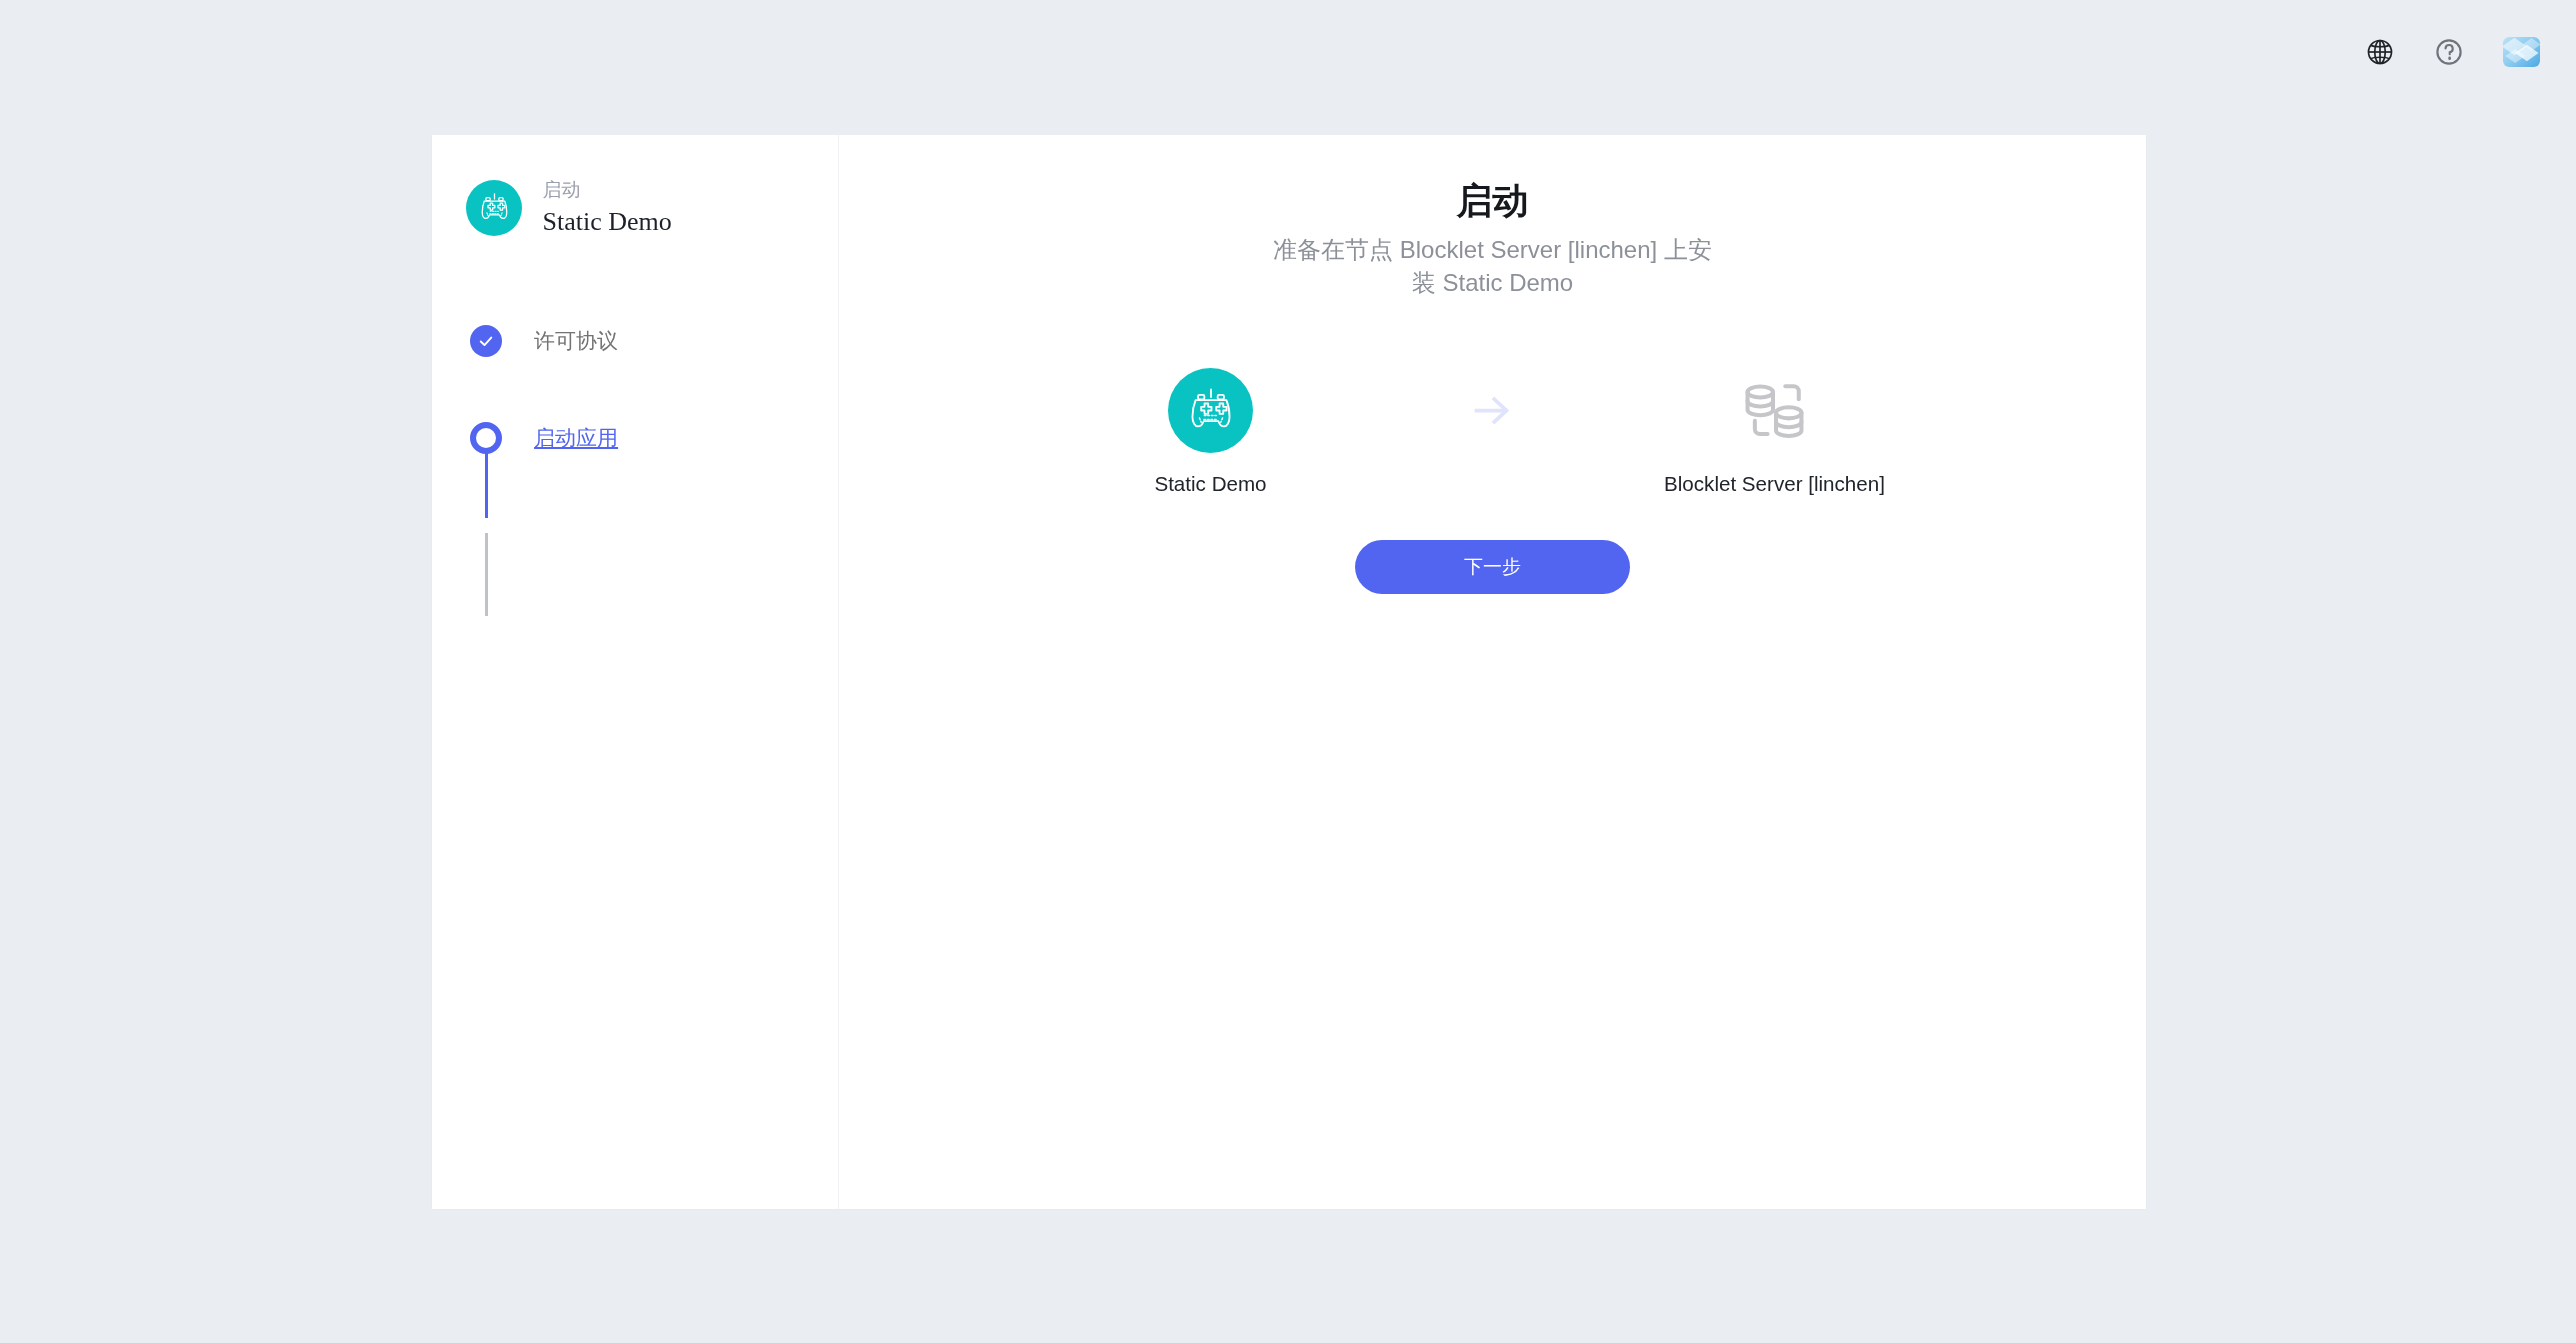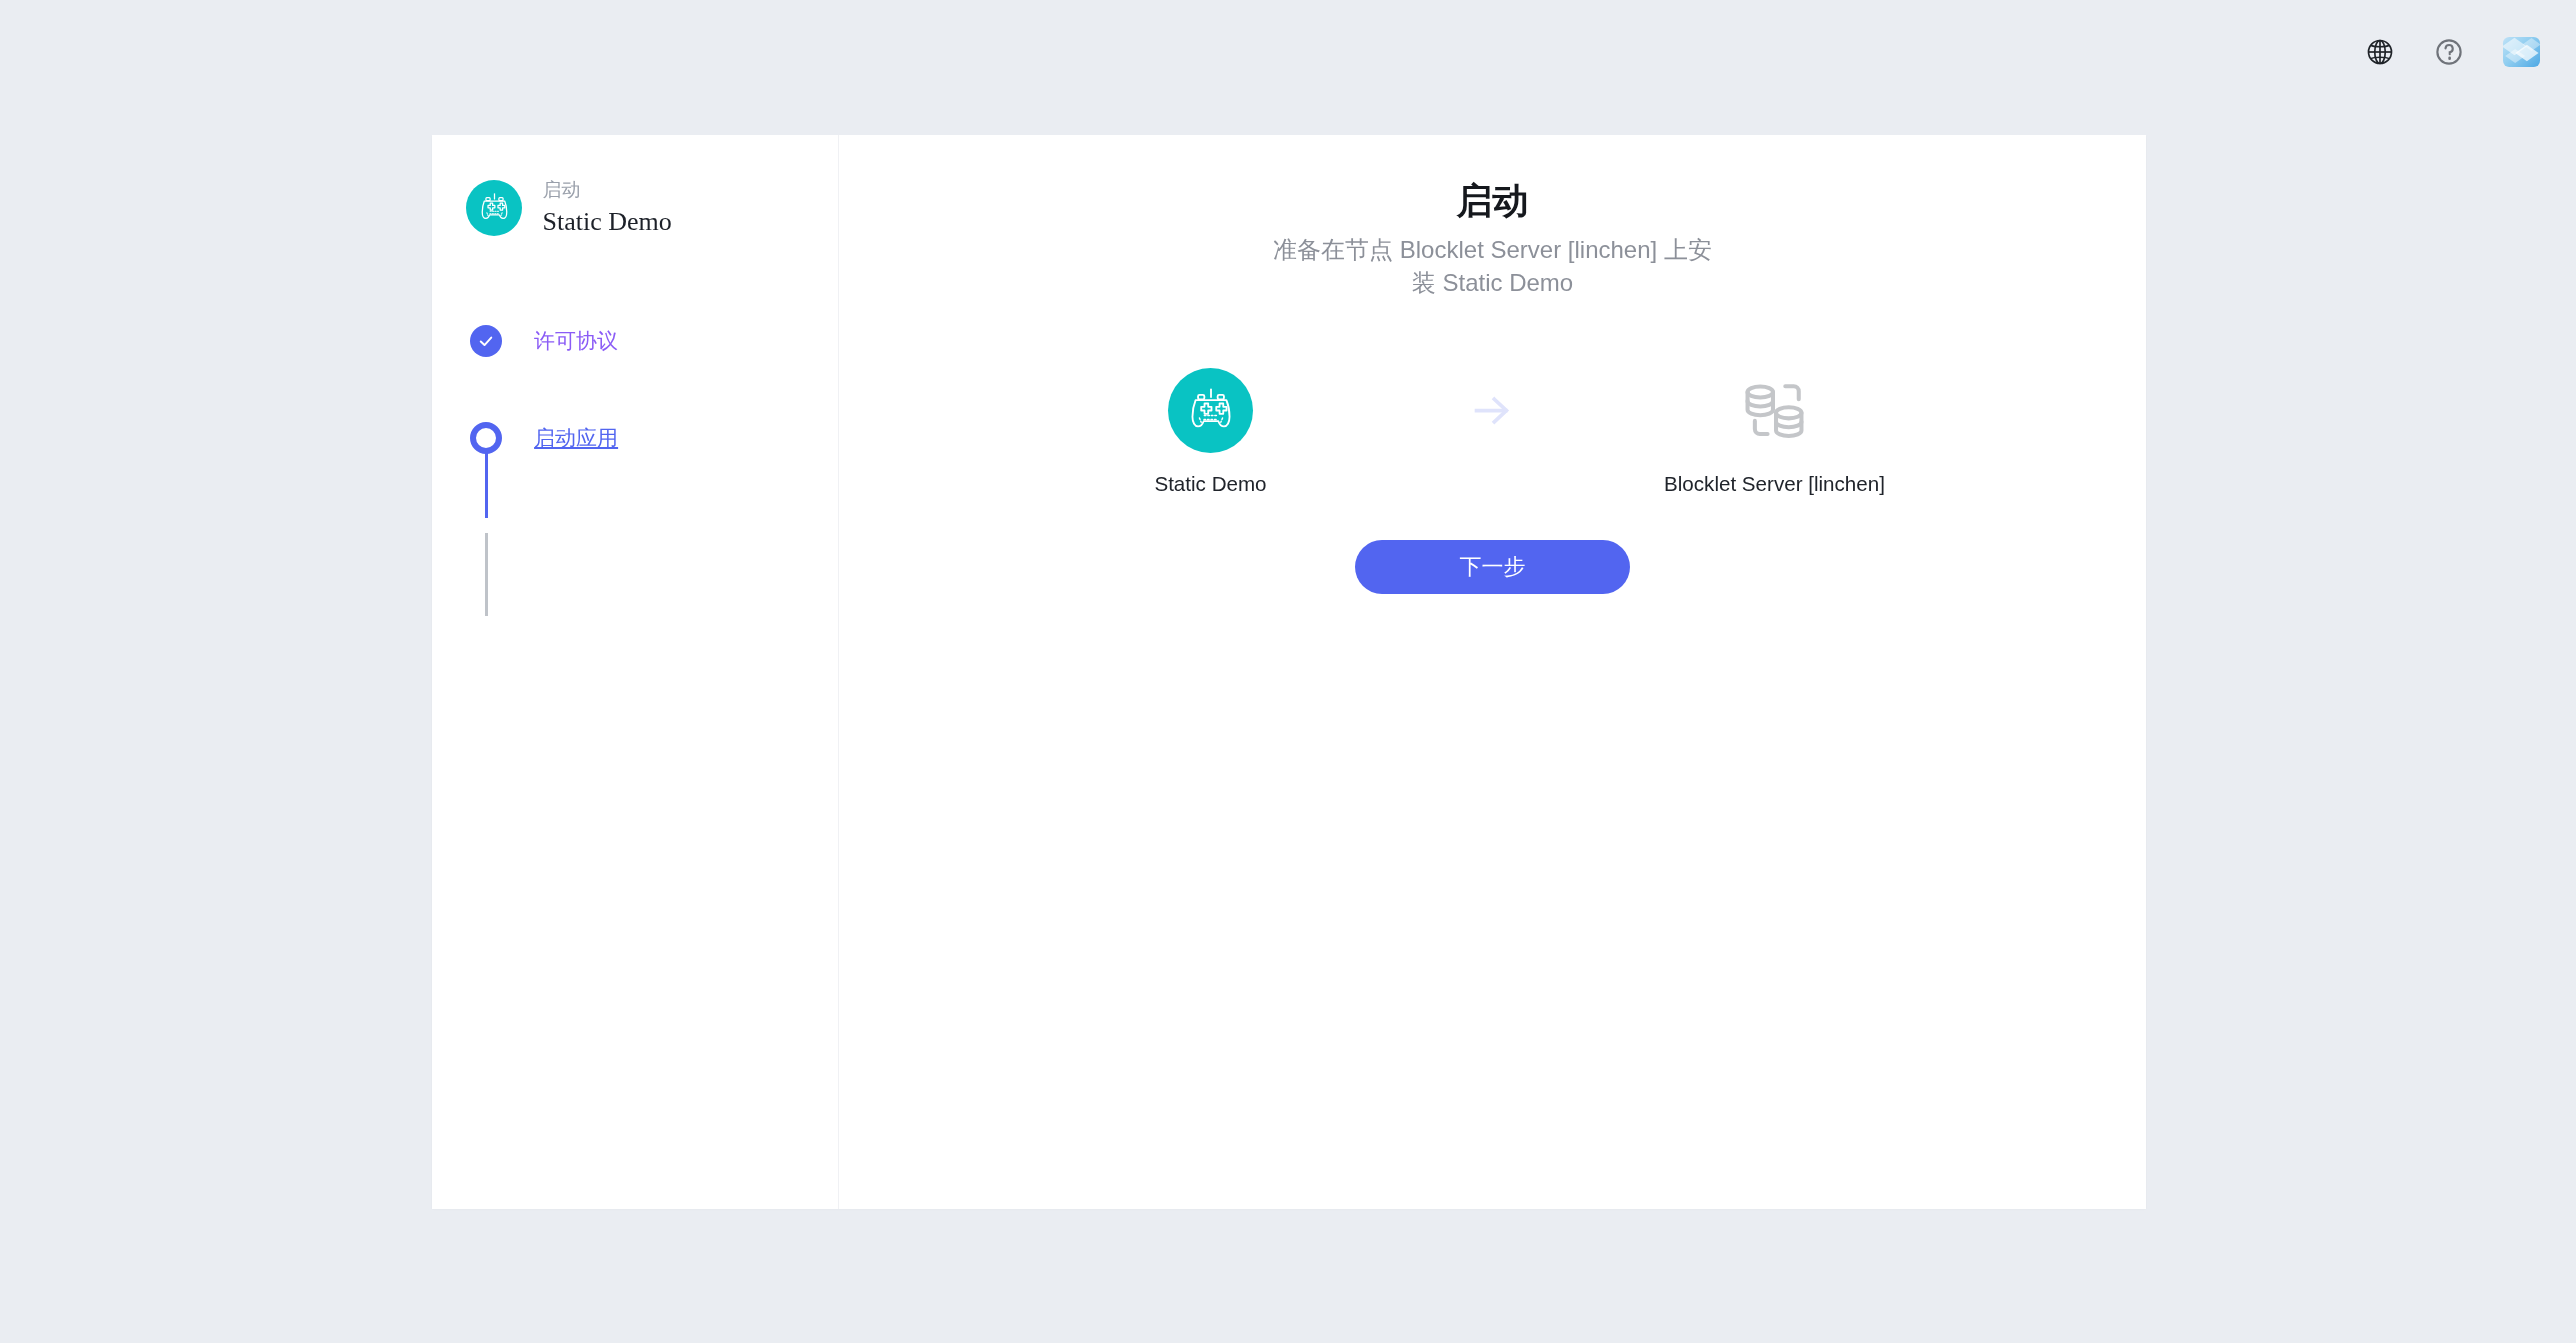--- a/index.html
+++ b/index.html
@@ -64,21 +64,21 @@
   .m-done {
     width: 32px; height: 32px; border-radius: 50%; background: #5265f0;
     display: flex; align-items: center; justify-content: center;
   }
   .m-active {
     width: 32px; height: 32px; border-radius: 50%;
     background: #ffffff; border: 6.2px solid #5265f0;
   }
   .m-todo { width: 32px; height: 32px; border-radius: 50%; background: #bfc3c9; }
   .step-label { margin-left: 32px; font-size: 21px; line-height: 1; }
-  .label-muted { color: #8b5cf6; }
+  .label-muted { color: #737373; }
   .label-active { color: #5265f0; text-decoration: underline; }
   .connector { position: absolute; left: 19px; width: 3.4px; z-index: 1; }
   .conn-1 { top: 116px; height: 81px; background: #5265f0; }
   .conn-2 { top: 212px; height: 83px; background: #bfc3c9; }
 
   
   .main { flex: 1; padding: 43px 0 0 0; display: flex; flex-direction: column; align-items: center; }
   .main-title { font-size: 36px; font-weight: bold; color: #15181d; line-height: 1.25; }
   .main-sub {
     margin-top: 9.6px; width: 454px; text-align: center;
@@ -91,21 +91,21 @@
   .node-circle {
     width: 85px; height: 85px; border-radius: 50%; background: #09c3c3;
     display: flex; align-items: center; justify-content: center;
   }
   .node-label { margin-top: 19px; font-size: 20.6px; color: #20242b; }
   .flow-arrow { width: 206px; height: 85px; display: flex; align-items: center; justify-content: center; }
 
   .next-btn {
     margin-top: 44px; width: 275px; height: 54px; border: none;
     border-radius: 27px; background: #5265f0; color: #ffffff;
-    font-size: 22px; font-family: inherit; cursor: pointer;
+    font-size: 19px; font-family: inherit; cursor: pointer;
     display: flex; align-items: center; justify-content: center;
   }
 </style>
 </head>
 <body>
 
 <div class="page">
 
   <div class="topbar">
 

